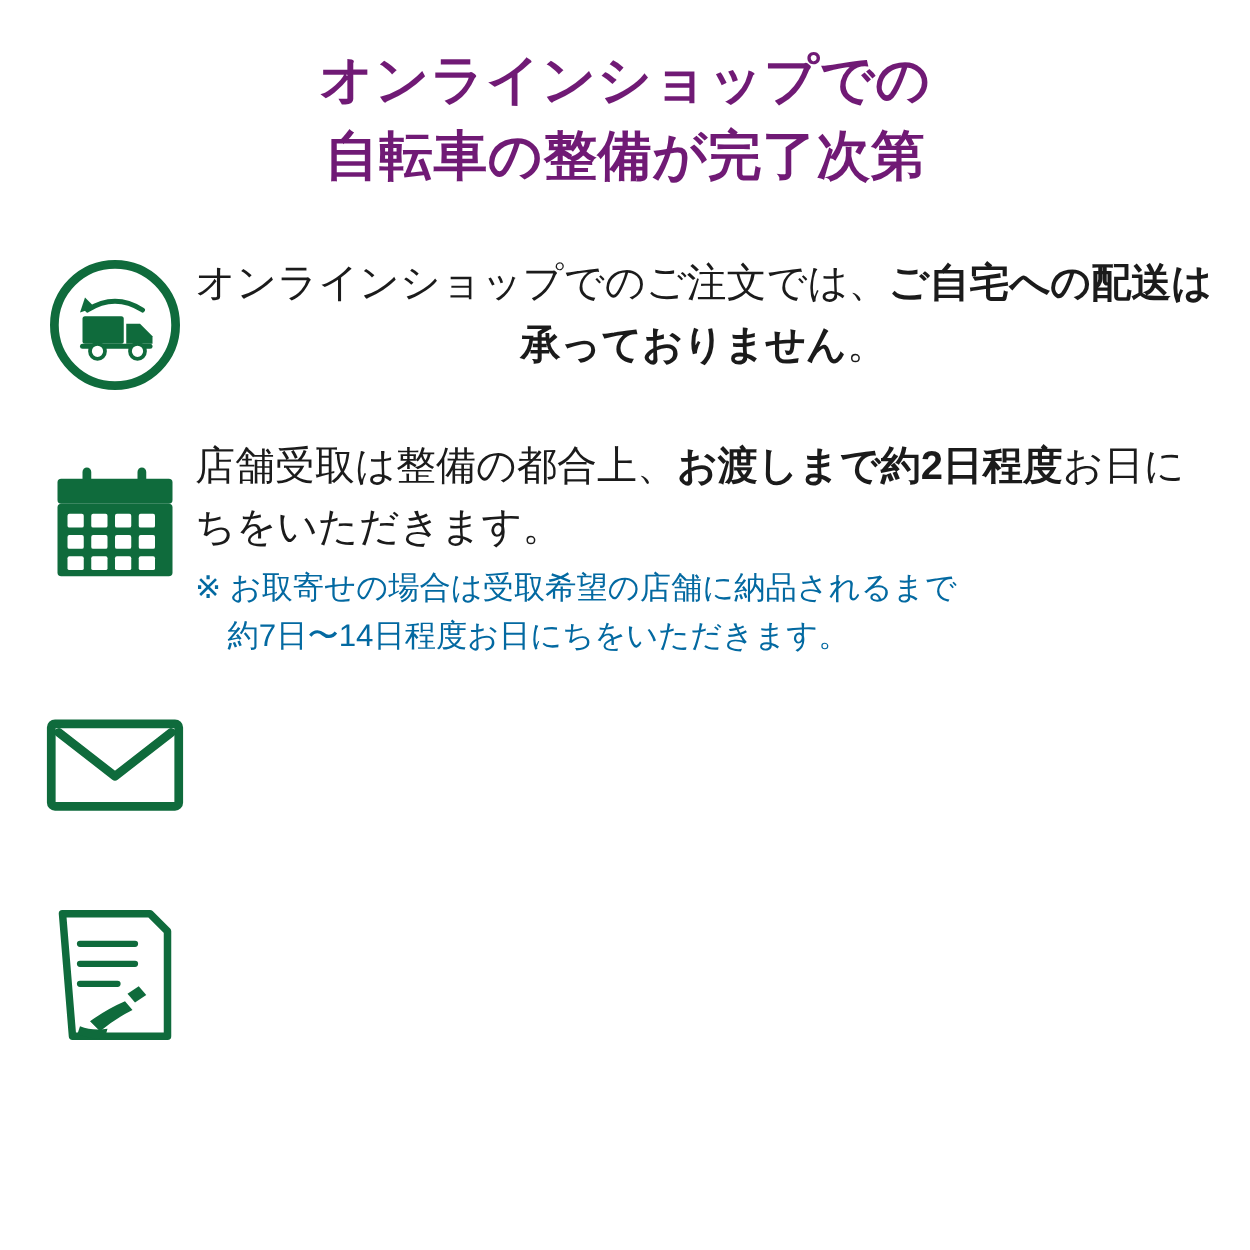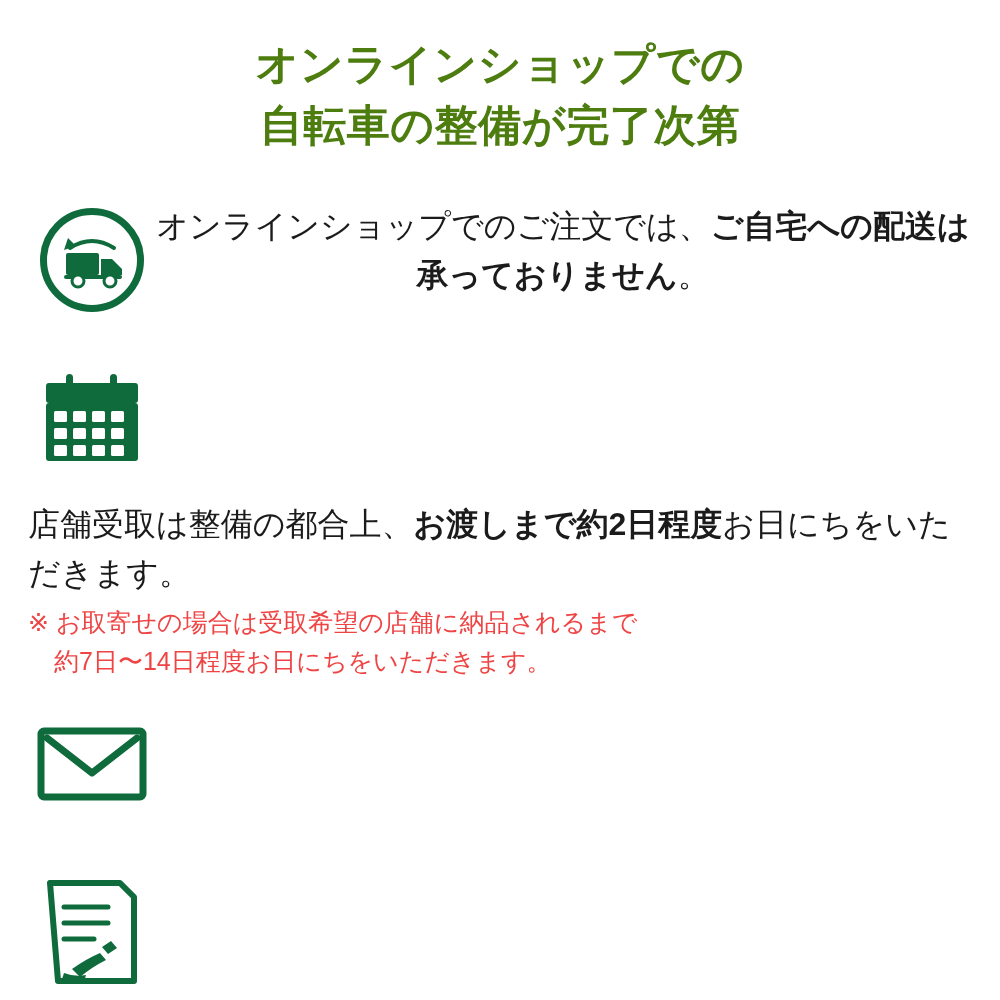--- a/index.html
+++ b/index.html
@@ -18,41 +18,41 @@
     position: relative;
     width: 1000px;
     height: 1000px;
     box-sizing: border-box;
   }
 
   
   .title {
     padding-top: 34px;
     text-align: center;
-    color: #4d7c0f;
+    color: #701a75;
     font-weight: bold;
     font-size: 43px;
     line-height: 1.42;
     letter-spacing: 0.5px;
   }
   .title .line {
     display: block;
   }
 
   
   .rows {
     margin-top: 46px;
     padding: 0 30px 0 28px;
   }
   .row {
     display: flex;
     align-items: flex-start;
   }
   .row-1 { margin-bottom: 36px; text-align: center; }
-  .row-2 { margin-bottom: 30px; flex-direction: column; }
+  .row-2 { margin-bottom: 30px; }
   .row-3 { margin-bottom: 54px; }
 
   .icon-cell {
     flex: 0 0 128px;
     width: 128px;
     display: flex;
     justify-content: center;
     align-items: flex-start;
   }
   .row-1 .icon-cell { padding-top: 6px; }
@@ -71,21 +71,21 @@
     color: #1b1b1b;
     letter-spacing: 0px;
   }
   .body-text b {
     font-weight: bold;
   }
   .note-text {
     margin-top: 6px;
     font-size: 25px;
     line-height: 1.55;
-    color: #ef4444;
+    color: #0369a1;
   }
   .note-text .note-line-2 {
     display: block;
     padding-left: 26px;
   }
 
   
   .icon-truck {
     position: relative;
     width: 104px;

